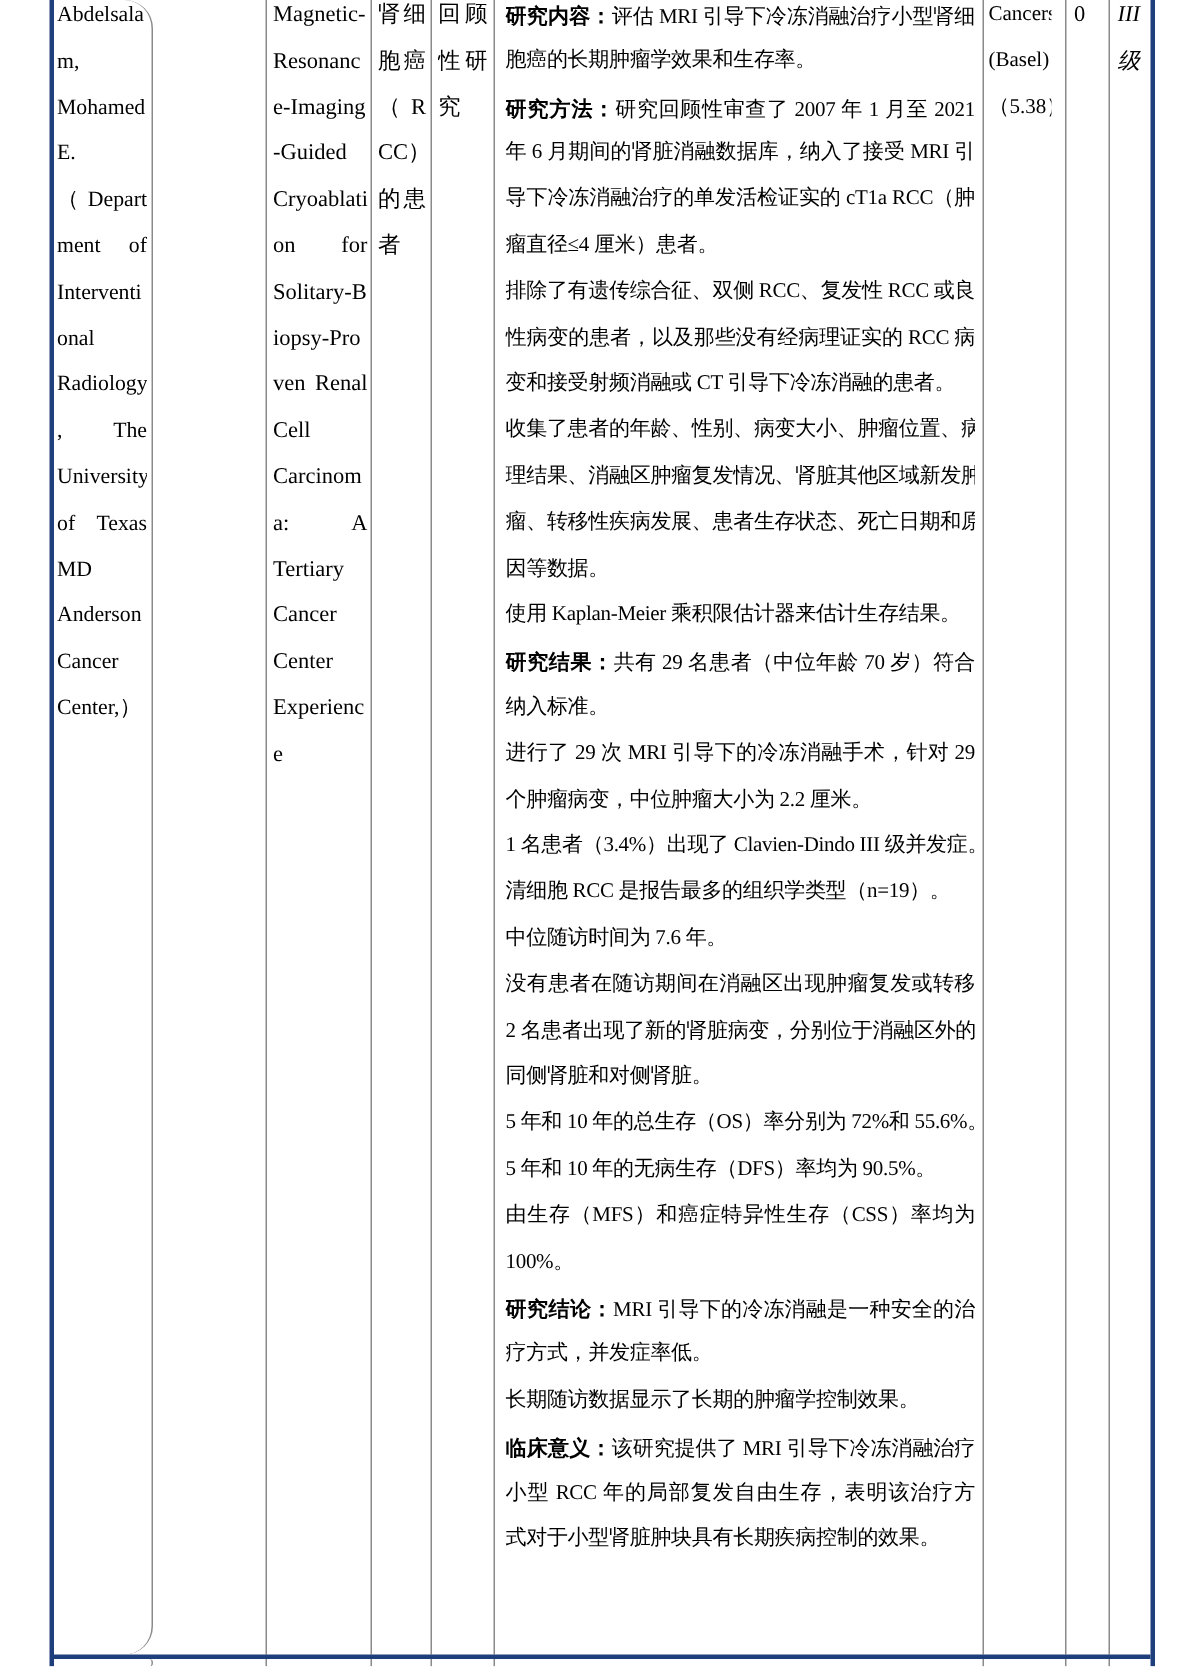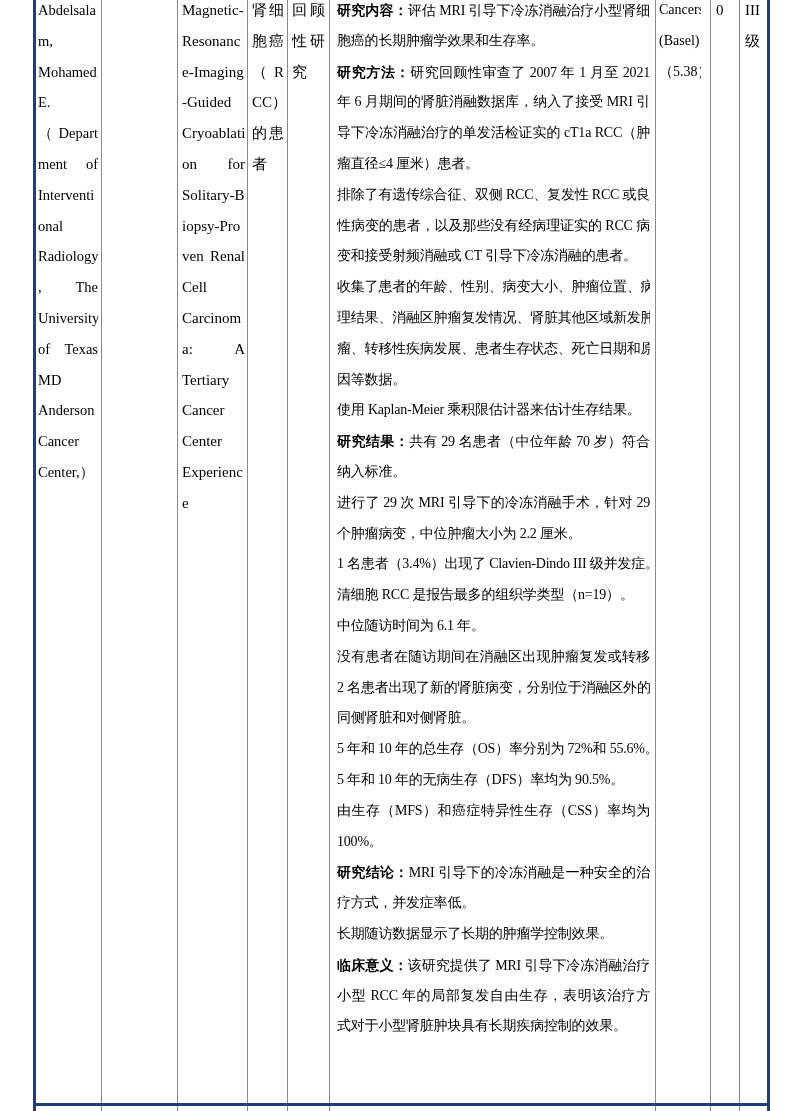--- a/index.html
+++ b/index.html
@@ -21,22 +21,22 @@
   }
   .trow{display:flex;width:731px;}
   .trow.main{height:1103px;}
   .trow.next{flex:1;}
   .hline{height:3px;width:731px;background:var(--blue,#1e3f7b);}
   .cell{
     box-sizing:border-box;
     border-right:1px solid var(--grid,#8a8a8a);
     overflow:hidden;height:100%;
   }
-  .cell.last{border-right:none;}
-  .c1{width:66px;padding:2px 3px 0 2px;}
+  .cell.last{border-right:none;font-style:italic;}
+  .c1{width:66px;padding:2px 3px 0 2px;border-radius:19px;}
   .c2{width:76px;}
   .c3{width:70px;padding:2px 2px 0 4px;}
   .c4{width:40px;padding:2px 3px 0 4px;}
   .c5{width:42px;padding:2px 4px 0 4px;}
   .c6{width:326px;padding:2px 5px 0 7px;}
   .c7{width:55px;padding:2px 9px 0 3px;}
   .c8{width:29px;padding:2px 2px 0 5px;}
   .c9{width:27px;padding:2px 1px 0 5px;}
   .lines{margin-top:-7px;}
   .ln{
@@ -136,21 +136,21 @@
             <div class="ln j">理结果、消融区肿瘤复发情况、肾脏其他区域新发肿</div>
             <div class="ln j">瘤、转移性疾病发展、患者生存状态、死亡日期和原</div>
             <div class="ln">因等数据。</div>
             <div class="ln">使用 Kaplan-Meier 乘积限估计器来估计生存结果。</div>
             <div class="ln j"><b class="lbl">研究结果：</b>共有 29 名患者（中位年龄 70 岁）符合</div>
             <div class="ln">纳入标准。</div>
             <div class="ln j">进行了 29 次 MRI 引导下的冷冻消融手术，针对 29</div>
             <div class="ln">个肿瘤病变，中位肿瘤大小为 2.2 厘米。</div>
             <div class="ln">1 名患者（3.4%）出现了 Clavien-Dindo III 级并发症。</div>
             <div class="ln">清细胞 RCC 是报告最多的组织学类型（n=19）。</div>
-            <div class="ln">中位随访时间为 6.1 年。</div>
+            <div class="ln">中位随访时间为 7.6 年。</div>
             <div class="ln j">没有患者在随访期间在消融区出现肿瘤复发或转移</div>
             <div class="ln j">2 名患者出现了新的肾脏病变，分别位于消融区外的</div>
             <div class="ln">同侧肾脏和对侧肾脏。</div>
             <div class="ln">5 年和 10 年的总生存（OS）率分别为 72%和 55.6%。</div>
             <div class="ln">5 年和 10 年的无病生存（DFS）率均为 90.5%。</div>
             <div class="ln j">由生存（MFS）和癌症特异性生存（CSS）率均为</div>
             <div class="ln">100%。</div>
             <div class="ln j"><b class="lbl">研究结论：</b>MRI 引导下的冷冻消融是一种安全的治</div>
             <div class="ln">疗方式，并发症率低。</div>
             <div class="ln">长期随访数据显示了长期的肿瘤学控制效果。</div>

